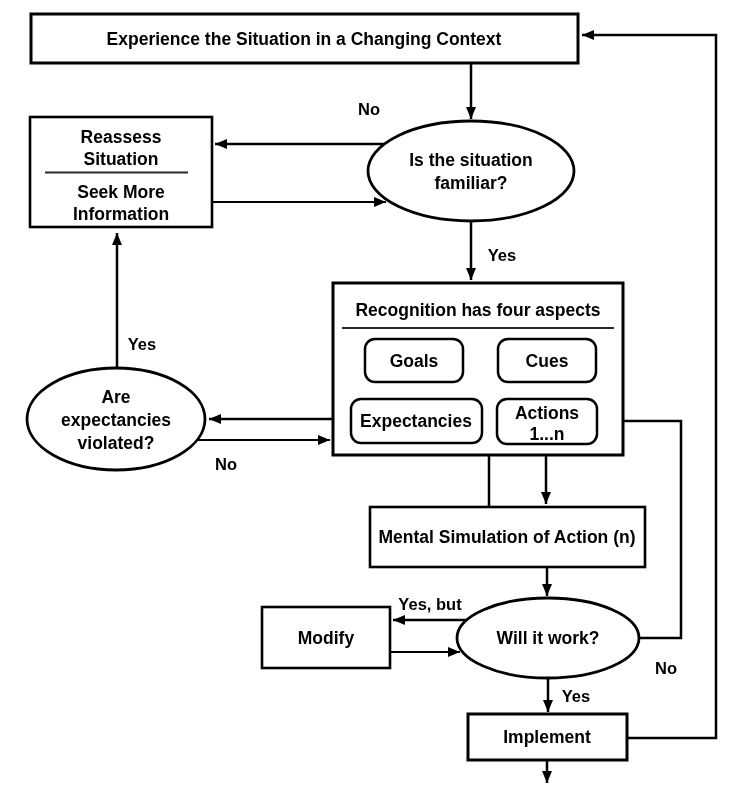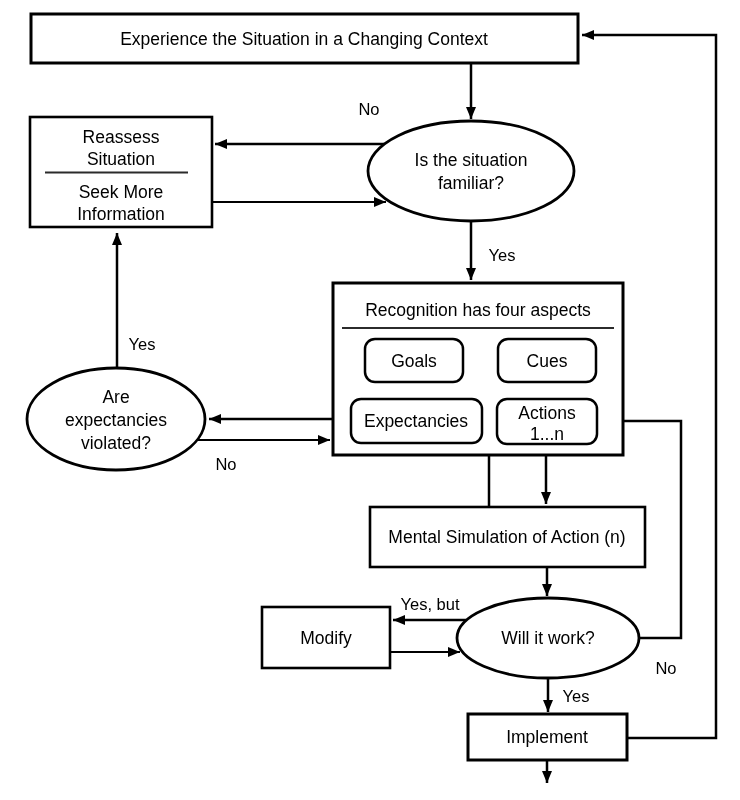--- a/index.html
+++ b/index.html
@@ -7,20 +7,21 @@
     padding: 0;
     background: #ffffff;
   }
   #stage {
     position: relative;
     width: 740px;
     height: 800px;
     background: #ffffff;
     font-family: "Liberation Sans", sans-serif;
     overflow: hidden;
+    font-weight: bold;
   }
   svg { display: block; }
   .node-rect {
     fill: #ffffff;
     stroke: #000000;
     stroke-width: 3;
   }
   .node-rect.thin { stroke-width: 2.6; }
   .inner-rect {
     fill: #ffffff;

